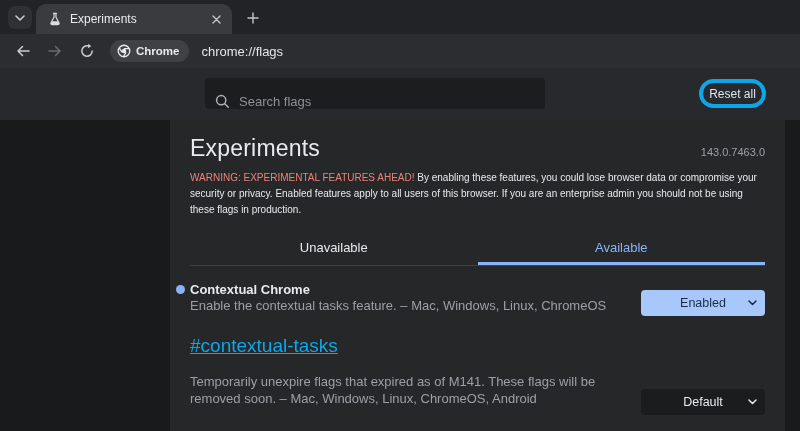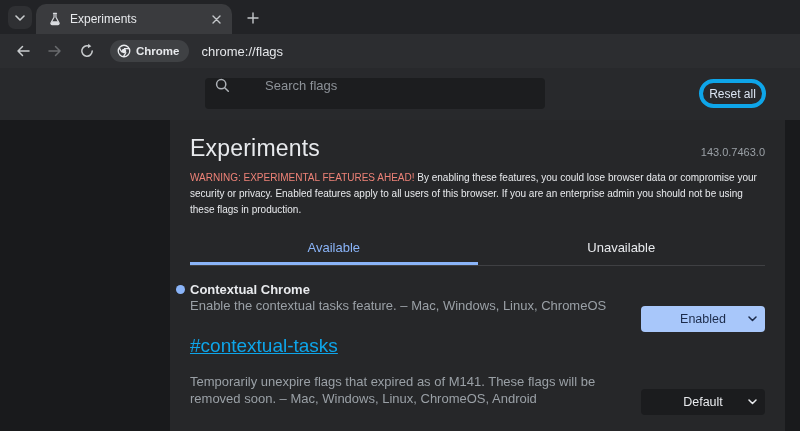--- a/index.html
+++ b/index.html
@@ -18,21 +18,21 @@
   
   .toolbar { position:absolute; left:0; top:34px; width:800px; height:34px; background:#2c2d30; display:flex; align-items:center; padding-left:10px; }
   .nav-btn { width:26px; height:26px; display:flex; align-items:center; justify-content:center; border-radius:50%; margin-right:6px; cursor:pointer; color:#c9ccce; }
   .nav-btn.disabled { color:#696b6e; }
   .chip { height:22px; border-radius:11px; background:#3f4144; display:flex; align-items:center; padding:0 10px 0 7px; margin-left:4px; cursor:pointer; }
   .chip-label { font-size:11.5px; font-weight:700; color:#e8eaed; margin-left:5px; }
   .url { font-size:13px; color:#e4e6e9; margin-left:12px; cursor:text;text-align:right; }
 
   
   .flags-header { position:absolute; left:0; top:68px; width:800px; height:52px; background:#28292c; }
-  .searchbox { position:absolute; left:205px; top:10px; width:340px; height:31px; background:#1c1d1f; border-radius:4px; display:flex; align-items:flex-start; padding:0 10px;gap:26px; }
+  .searchbox { position:absolute; left:205px; top:10px; width:340px; height:31px; background:#1c1d1f; border-radius:4px; display:flex; align-items:flex-end; padding:0 10px; }
   .searchbox input { flex:1; background:transparent; border:none; outline:none; color:#e8eaed; font-size:13px; margin-left:9px; font-family:"Liberation Sans", sans-serif; }
   .searchbox input::placeholder { color:#8d9298; }
   .reset-all { position:absolute; left:699px; top:11px; width:67px; height:29px; border-radius:15px; background:transparent; border:4px solid #0ea5e9; color:#dbe4f2; font-size:12px; font-family:"Liberation Sans", sans-serif; cursor:pointer; }
 
   
   .content { position:absolute; left:0; top:120px; width:800px; height:311px; background:#191a1c; }
   .card { margin-left:170px; width:615px; height:311px; background:#262729; padding:15px 20px 0; }
   .card-head { display:flex; align-items:baseline; }
   .card-head h1 { font-size:23px; font-weight:400; color:#e8eaed; letter-spacing:.2px; }
   .version { margin-left:auto; font-size:11px; color:#9aa0a6; }
@@ -44,21 +44,21 @@
   .ftab.selected { color:#8ab4f8; box-shadow:inset 0 -3px 0 #8ab4f8; }
 
   .flag-row { display:flex; padding-top:16px; }
   .flag-left { flex:1; position:relative; padding-right:26px; }
   .dot { position:absolute; left:-14px; top:3px; width:9px; height:9px; border-radius:50%; background:#8ab4f8; }
   .flag-name { font-size:13px; font-weight:700; color:#e8eaed; }
   .flag-desc { font-size:13px; color:#9aa0a6; line-height:17px; }
   .flag-link { font-size:19px; color:#0ea5e9; text-decoration:underline; display:inline-block; margin-top:21px; cursor:pointer; }
   .select { width:124px; height:26px; border-radius:4px; display:flex; align-items:center; justify-content:center; font-size:12.5px; position:relative; cursor:pointer; flex:none; }
   .select .chev { position:absolute; right:8px; top:10px; }
-  .select.enabled { background:#a8c7fa; color:#1c2b4a; margin-top:24px; }
+  .select.enabled { background:#a8c7fa; color:#1c2b4a; margin-top:8px; }
   .select.default { background:#1b1c1e; color:#e8eaed; margin-top:16px; }
 
   svg { display:block; }
 </style>
 </head>
 <body>
 
 <div class="screen">
 
   <div class="tabstrip">
@@ -143,22 +143,22 @@
 
   <div class="content">
     <div class="card">
       <div class="card-head">
         <h1>Experiments</h1>
         <span class="version">143.0.7463.0</span>
       </div>
       <p class="warning"><span class="warn-red">WARNING: EXPERIMENTAL FEATURES AHEAD!</span><span> By enabling these features, you could lose browser data or compromise your security or privacy. Enabled features apply to all users of this browser. If you are an enterprise admin you should not be using these flags in production.</span></p>
 
       <div class="tabs">
+        <div class="ftab">Unavailable</div>
         <div class="ftab selected">Available</div>
-        <div class="ftab">Unavailable</div>
       </div>
 
       <div class="flag-row">
         <div class="flag-left">
           <span class="dot"></span>
           <div class="flag-name">Contextual Chrome</div>
           <div class="flag-desc">Enable the contextual tasks feature. – Mac, Windows, Linux, ChromeOS</div>
           <a class="flag-link">#contextual-tasks</a>
         </div>
         <div class="select enabled">

